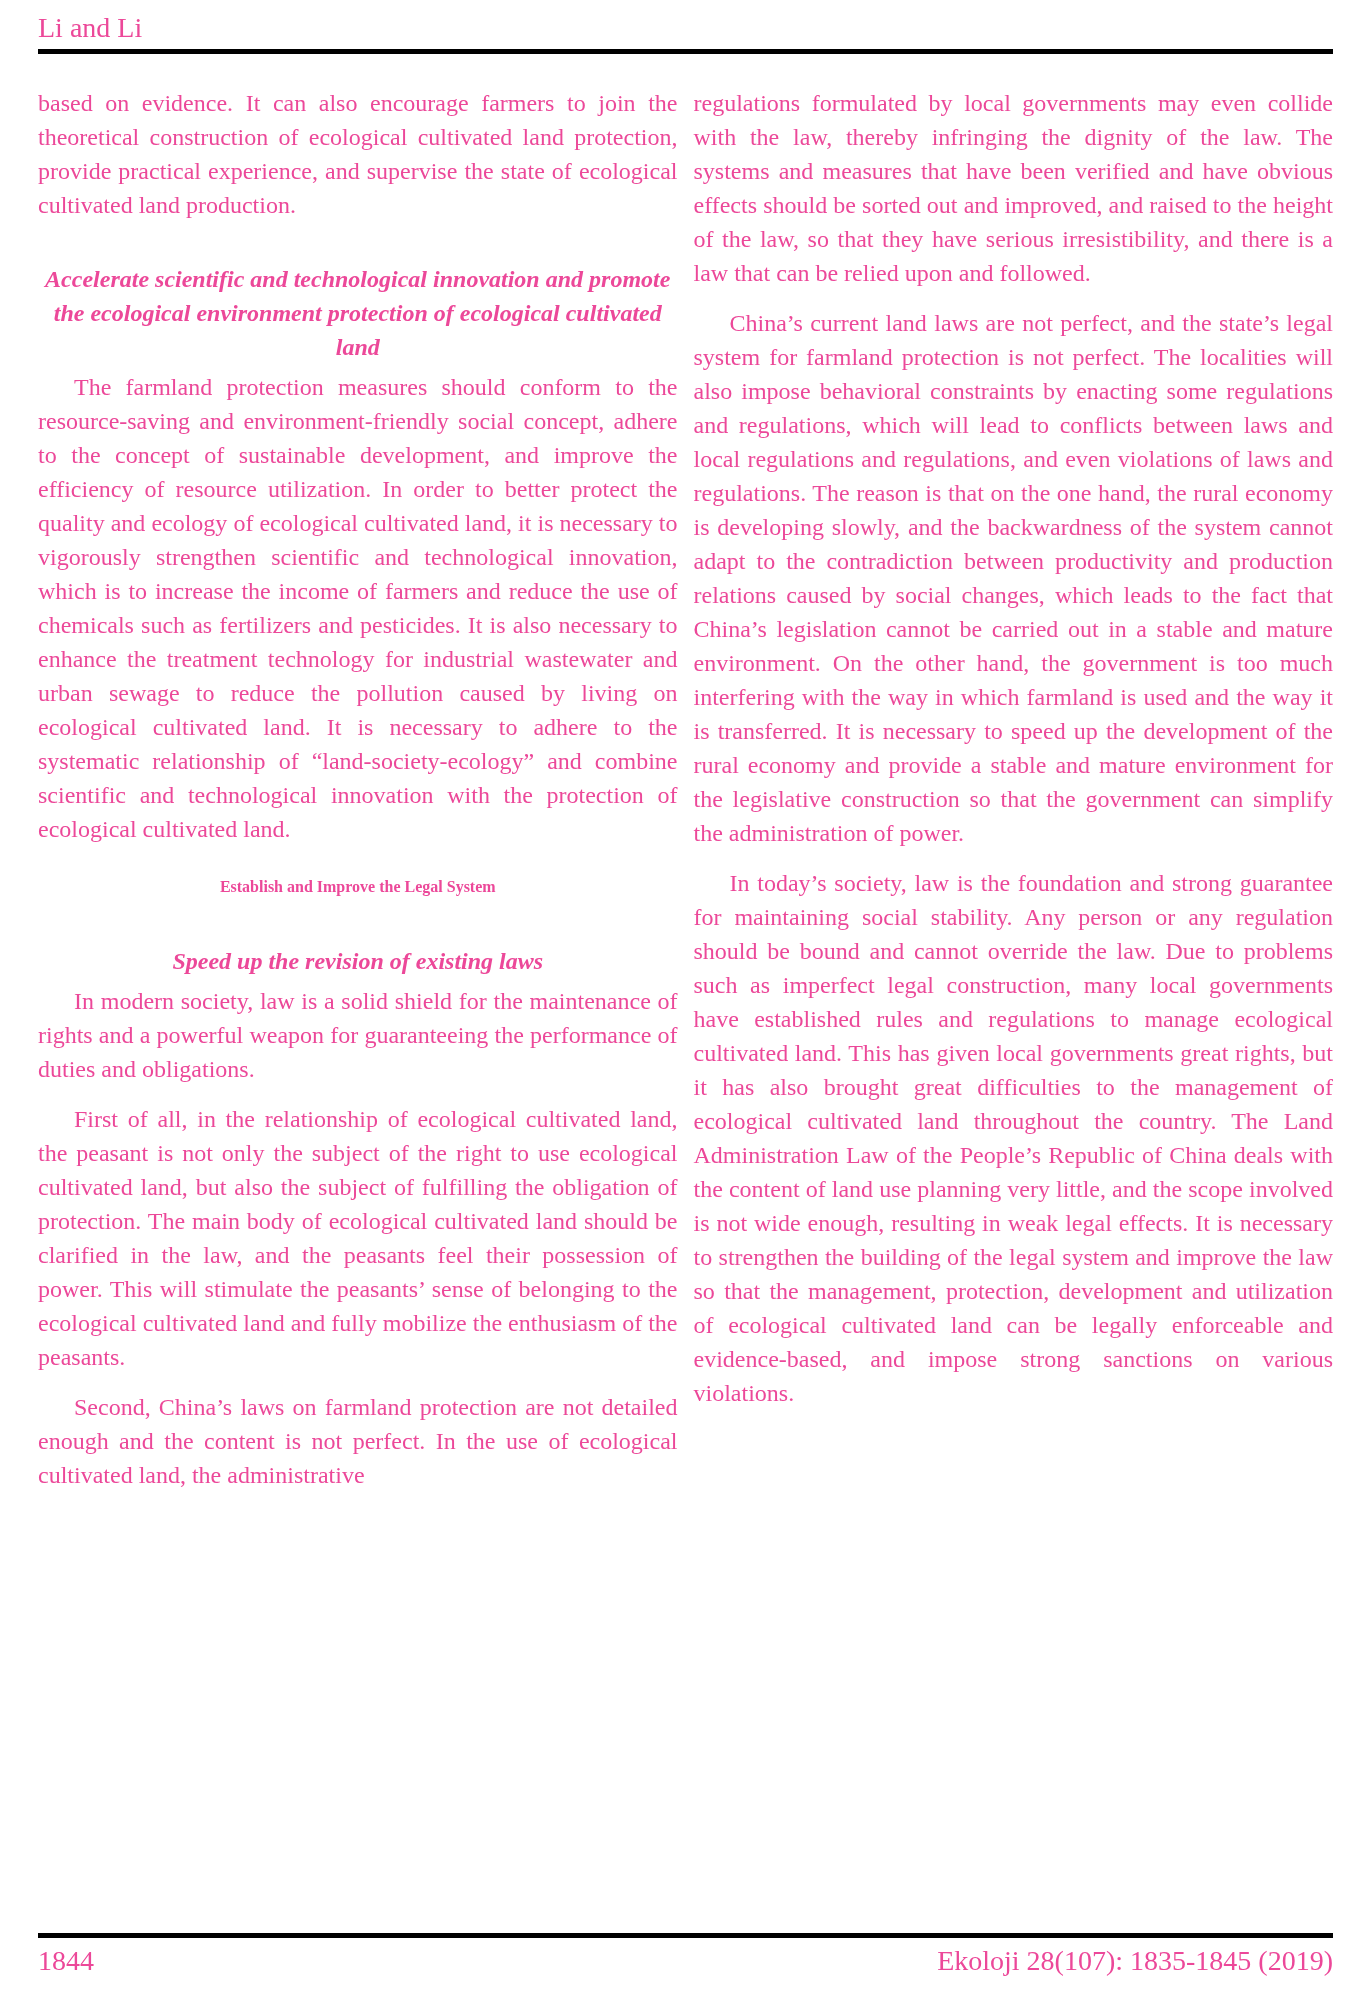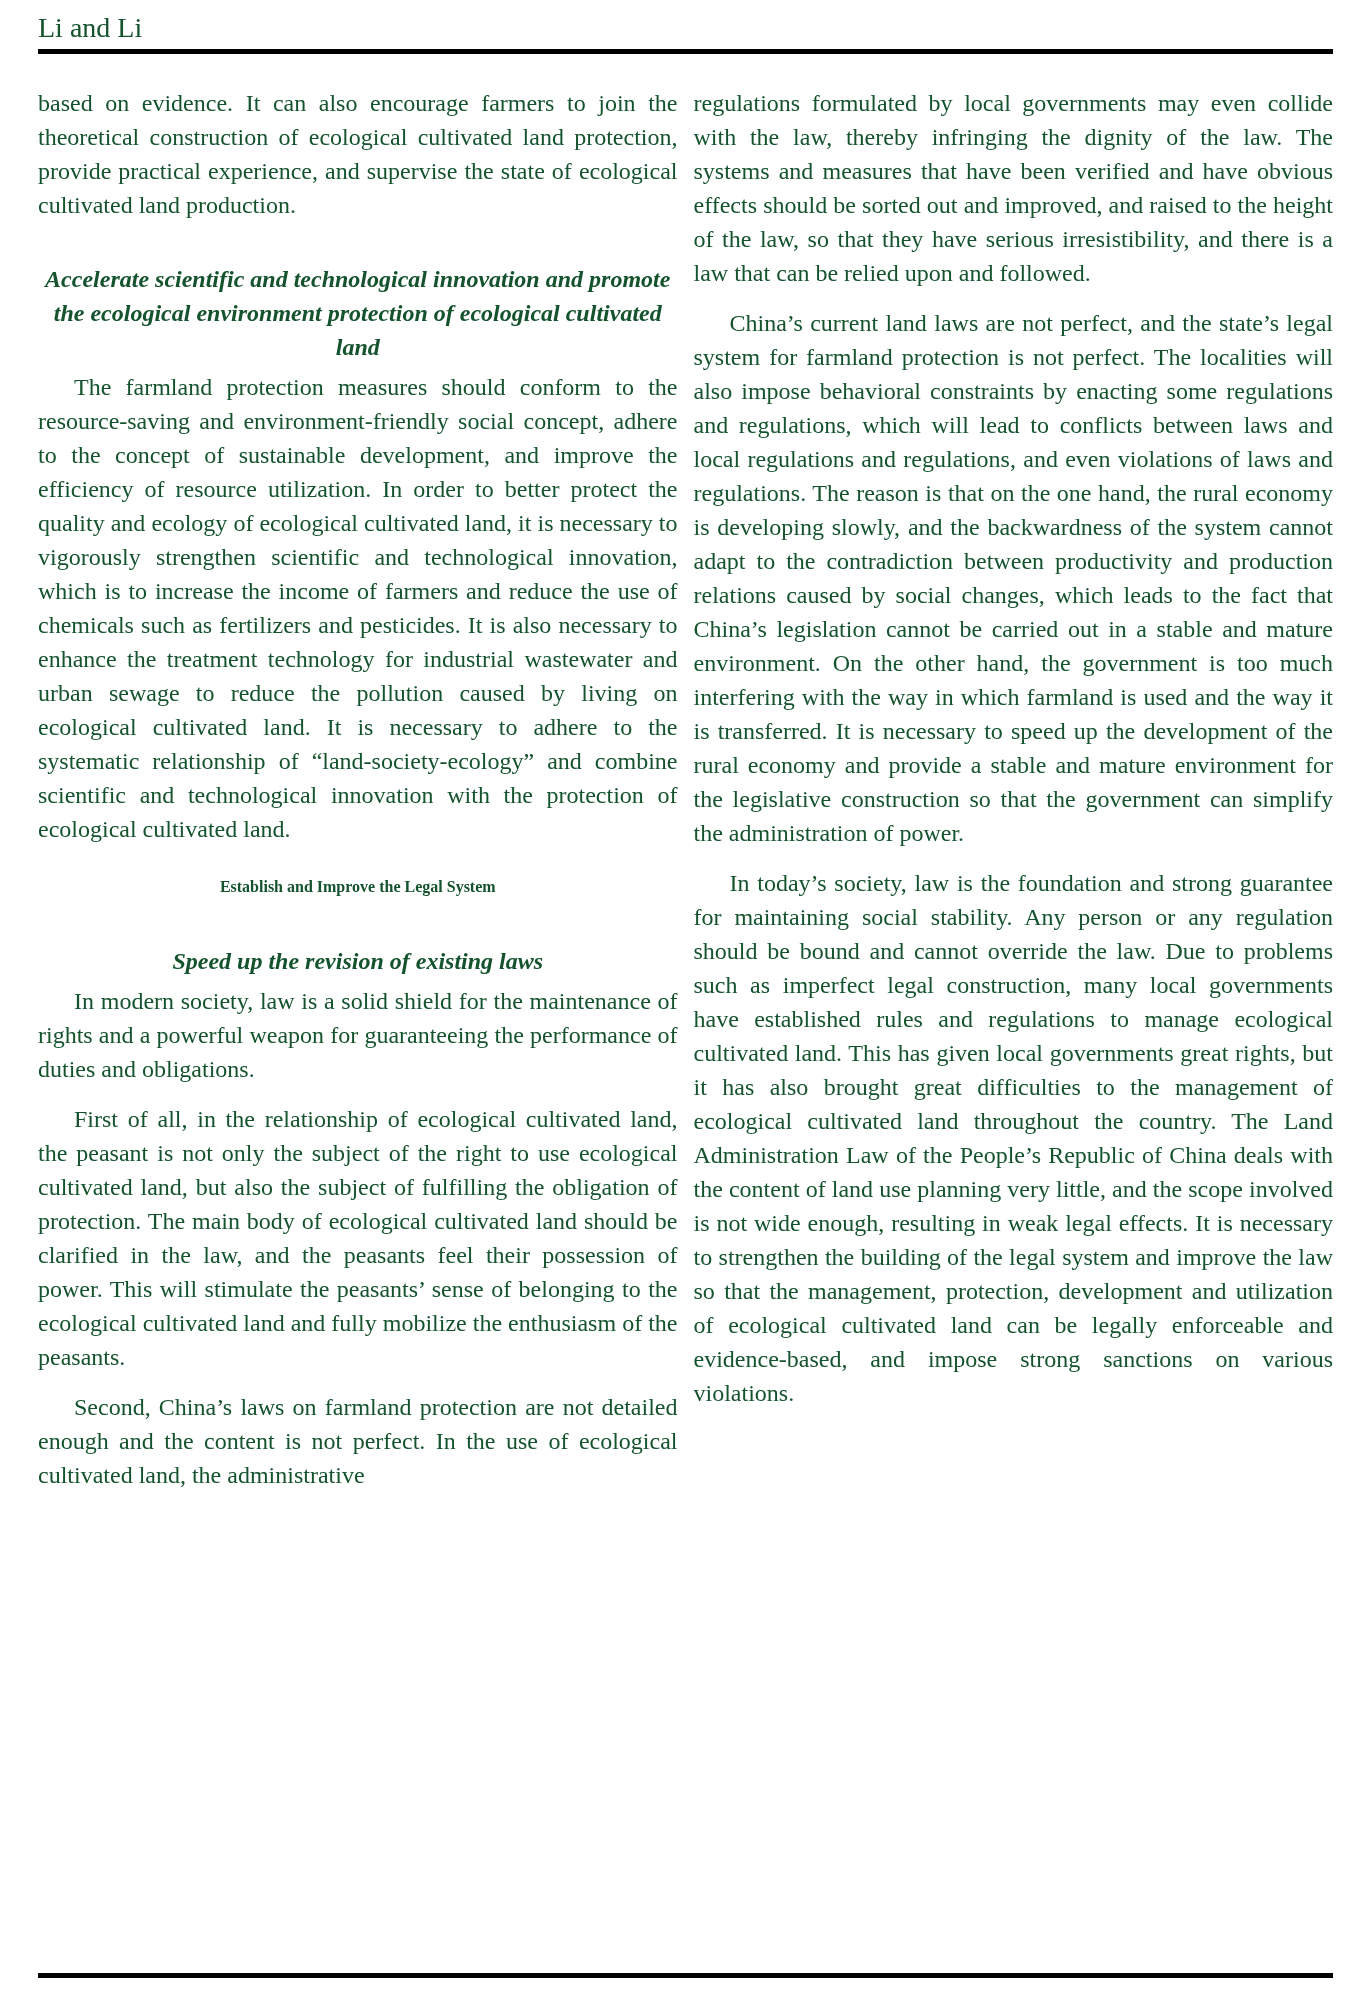--- a/index.html
+++ b/index.html
@@ -6,21 +6,21 @@
     margin: 0;
     padding: 0;
     background: #ffffff;
   }
   .page {
     position: relative;
     width: 1363px;
     height: 1994px;
     margin: 0 auto;
     background: #ffffff;
-    color: #14532d;
+    color: #ec4899;
     font-family: "Liberation Serif", serif;
     box-sizing: border-box;
     padding: 0 30px 0 38px;
     overflow: hidden;
   }
   .page-header {
     padding-top: 12px;
   }
   .running-head {
     font-size: 28px;
@@ -116,15 +116,19 @@
 
       <p class="indent">China’s current land laws are not perfect, and the state’s legal system for farmland protection is not perfect. The localities will also impose behavioral constraints by enacting some regulations and regulations, which will lead to conflicts between laws and local regulations and regulations, and even violations of laws and regulations. The reason is that on the one hand, the rural economy is developing slowly, and the backwardness of the system cannot adapt to the contradiction between productivity and production relations caused by social changes, which leads to the fact that China’s legislation cannot be carried out in a stable and mature environment. On the other hand, the government is too much interfering with the way in which farmland is used and the way it is transferred. It is necessary to speed up the development of the rural economy and provide a stable and mature environment for the legislative construction so that the government can simplify the administration of power.</p>
 
       <p class="indent">In today’s society, law is the foundation and strong guarantee for maintaining social stability. Any person or any regulation should be bound and cannot override the law. Due to problems such as imperfect legal construction, many local governments have established rules and regulations to manage ecological cultivated land. This has given local governments great rights, but it has also brought great difficulties to the management of ecological cultivated land throughout the country. The Land Administration Law of the People’s Republic of China deals with the content of land use planning very little, and the scope involved is not wide enough, resulting in weak legal effects. It is necessary to strengthen the building of the legal system and improve the law so that the management, protection, development and utilization of ecological cultivated land can be legally enforceable and evidence-based, and impose strong sanctions on various violations.</p>
     </section>
 
   </main>
 
   <footer class="page-footer">
     <div class="rule"></div>
+    <div class="footer-row">
+      <span>1844</span>
+      <span>Ekoloji 28(107): 1835-1845 (2019)</span>
+    </div>
   </footer>
 
 </div>
 
 </body></html>

